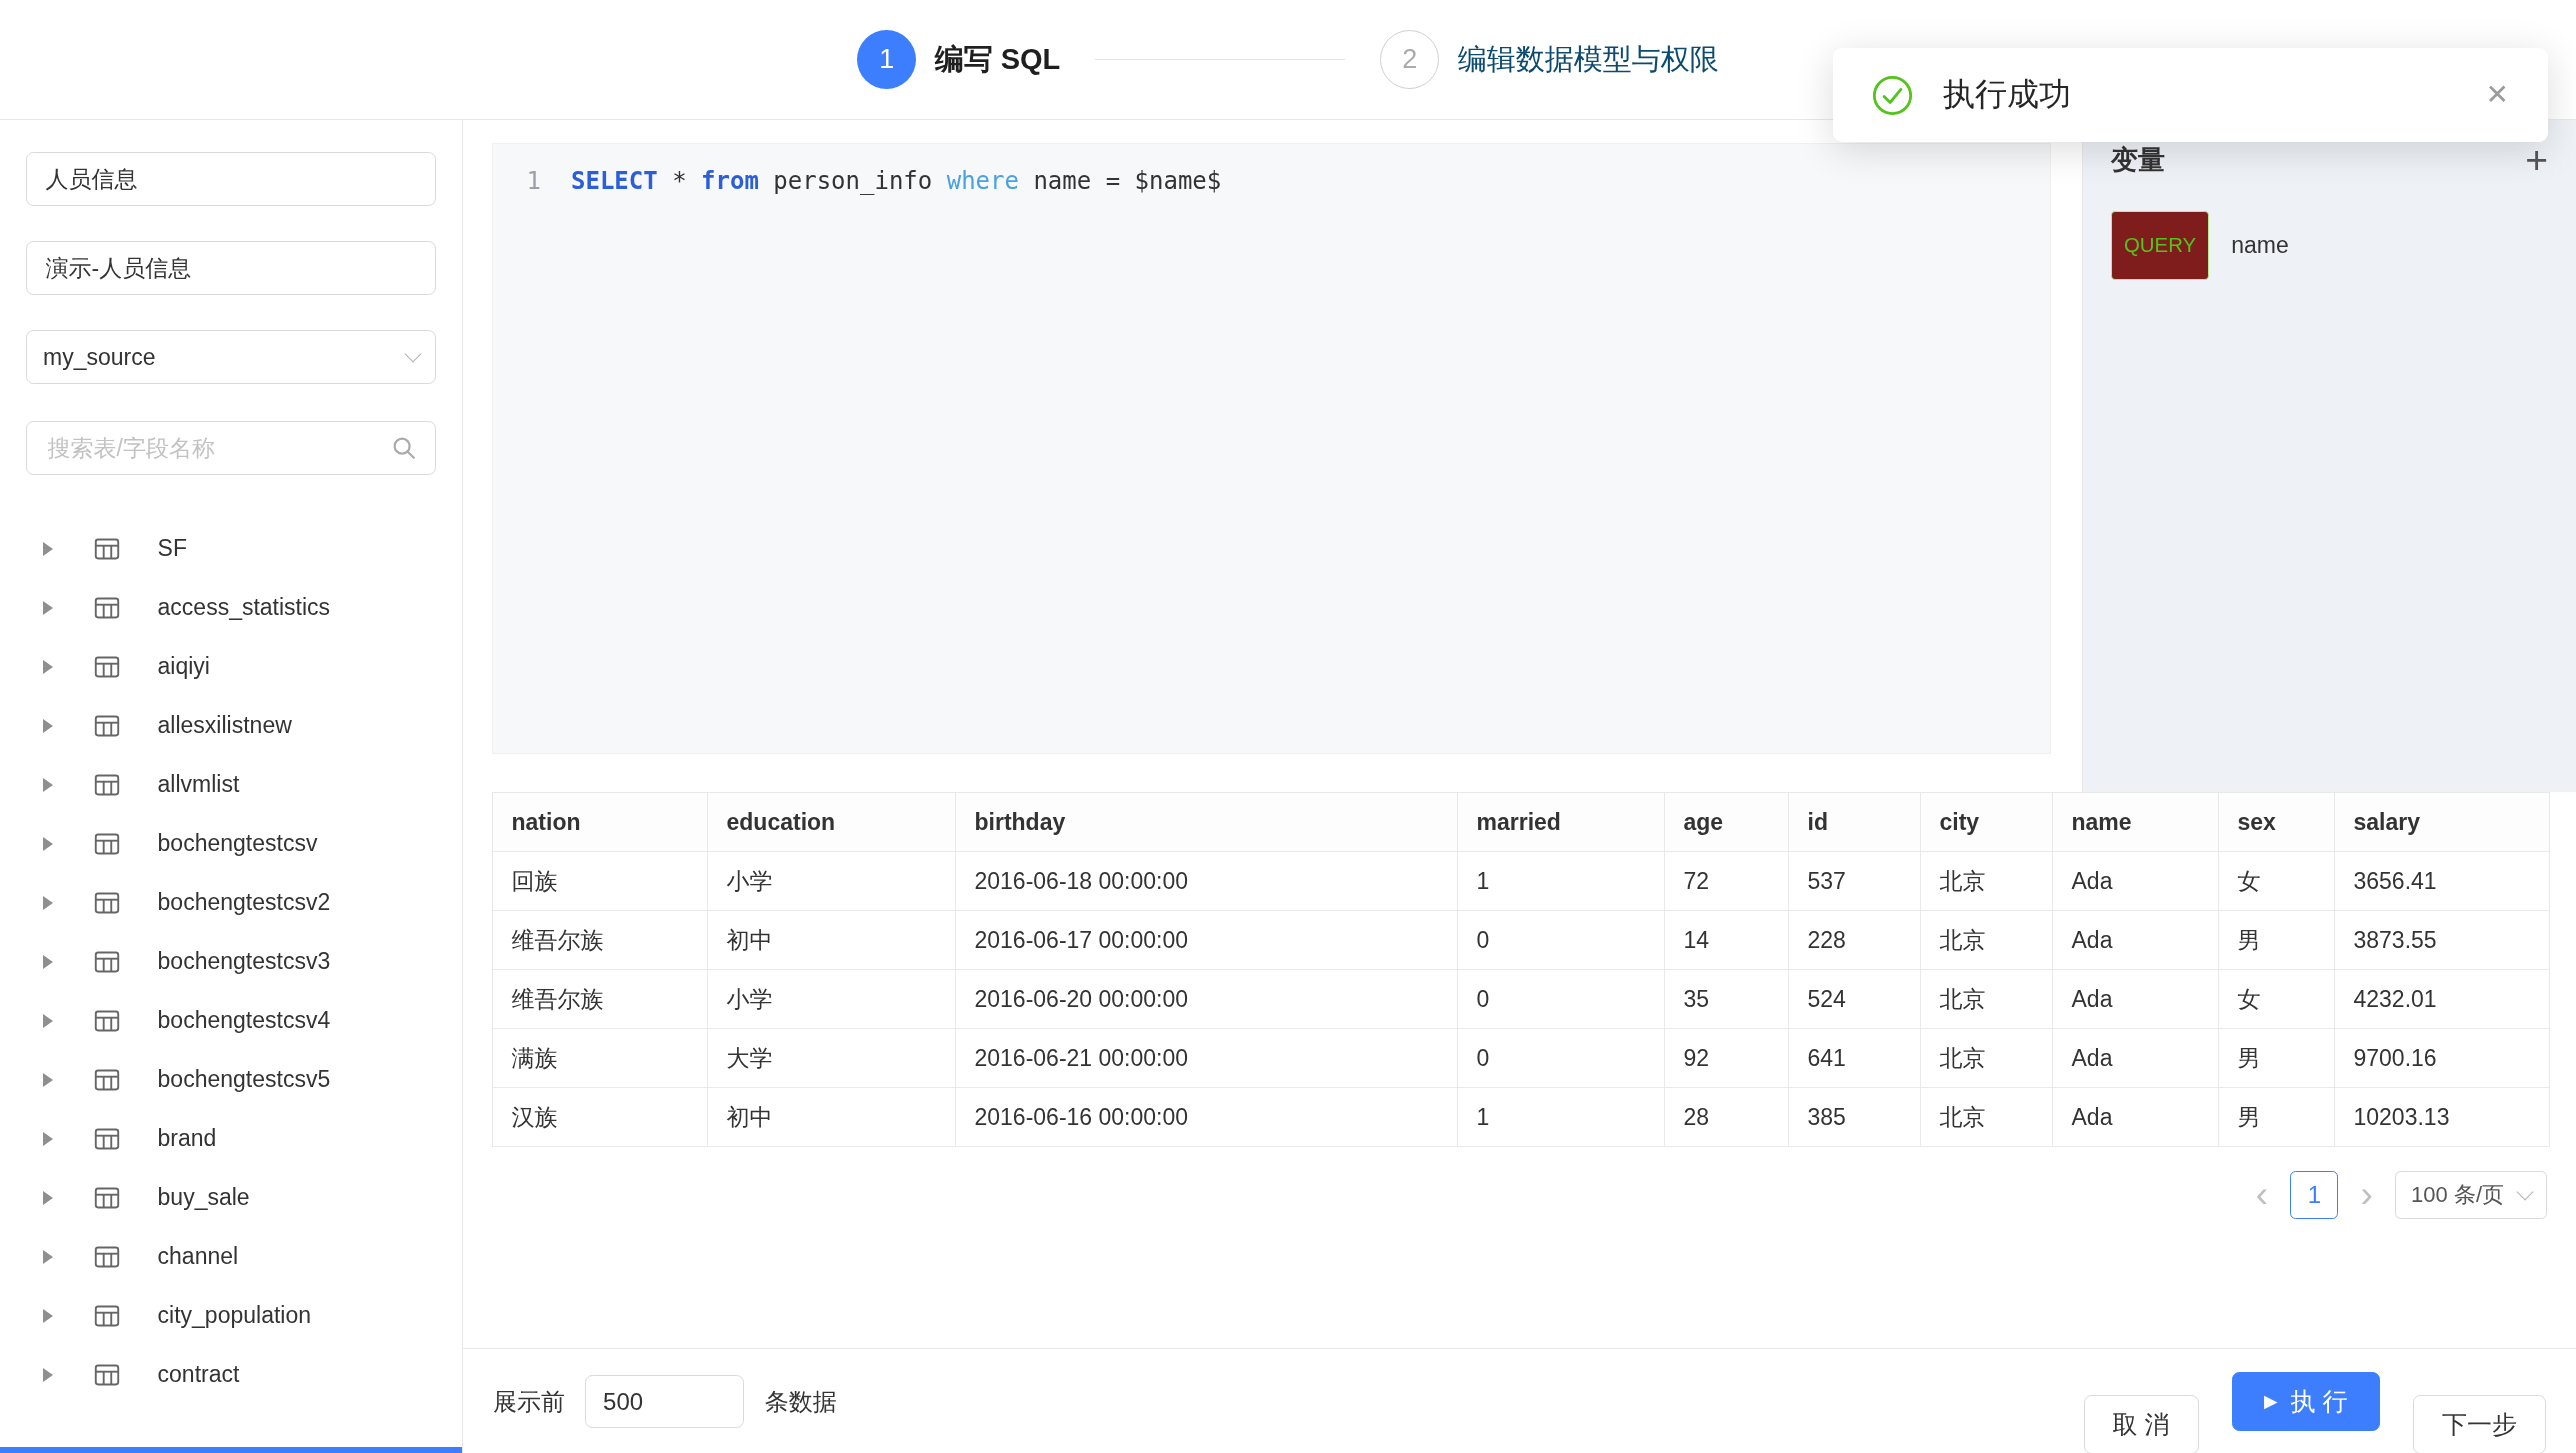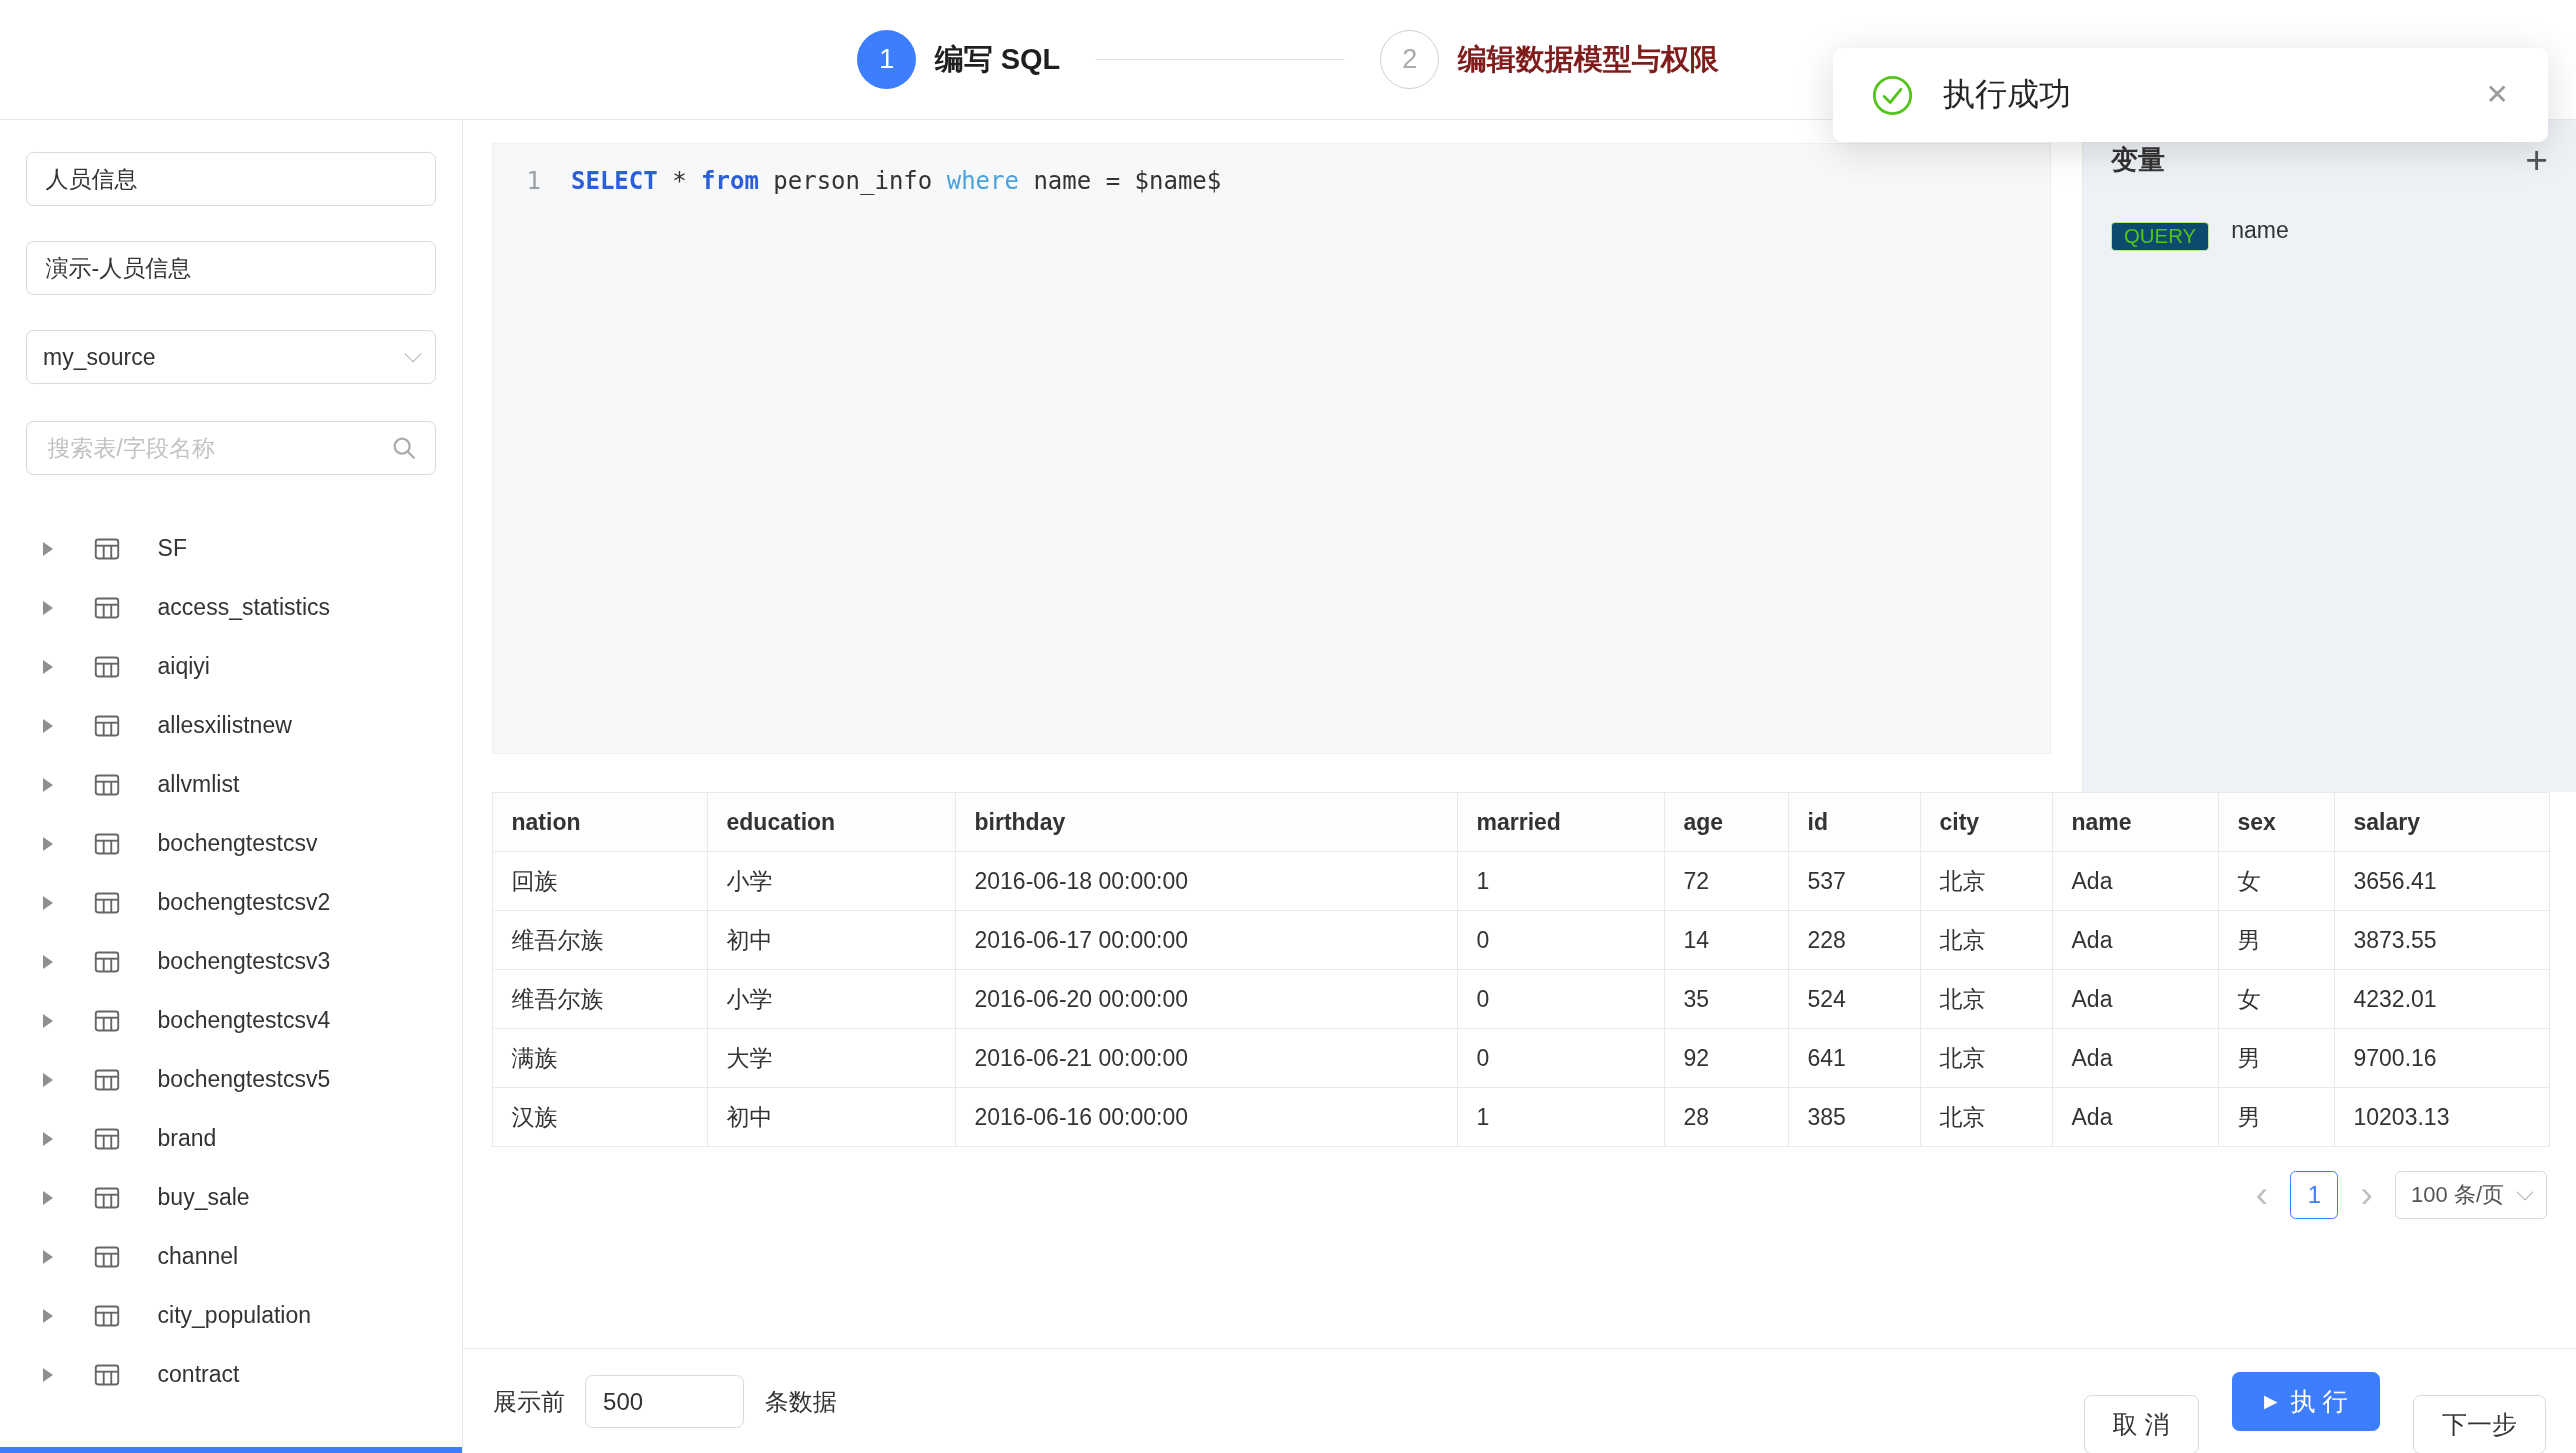--- a/index.html
+++ b/index.html
@@ -8,21 +8,21 @@
   .page { width:100%; height:100%; display:flex; flex-direction:column; position:relative; background:#fff; }
 
   
   .topbar { flex:0 0 120px; height:120px; border-bottom:0.9px solid #e8e8e8; display:flex; align-items:center; justify-content:center; }
   .stepper { display:flex; align-items:center; }
   .step { display:flex; align-items:center; gap:18.5px; }
   .step-circle { width:59px; height:59px; border-radius:50%; display:flex; align-items:center; justify-content:center; font-size:27px; }
   .step.active .step-circle { background:#3d7eff; color:#fff; }
   .step.active .step-label { color:#1f1f1f; font-weight:700; }
   .step.pending .step-circle { background:#fff; border:0.9px solid #cfcfcf; color:#ababab; }
-  .step.pending .step-label { color:#7f1d1d; font-weight:700;text-align:right; }
+  .step.pending .step-label { color:#0c4a6e; font-weight:400;text-align:right; }
   .step-label { font-size:29px; white-space:nowrap; }
   .step-line { width:250px; height:0.9px; background:#e4e4e4; margin:0 35px; }
 
   
   .toast { position:absolute; top:48px; right:28px; width:715px; height:94px; background:#fff; border-radius:9.3px;
            box-shadow:0 7.4px 39px rgba(0,0,0,0.14); display:flex; align-items:center; padding:0 39px; z-index:30; }
   .check-ic { width:41px; height:41px; flex:0 0 41px; }
   .toast-msg { margin-left:30px; font-size:32px; color:#262626; font-weight:500; }
   .toast-close { margin-left:auto; color:#9b9b9b; font-size:28px; cursor:pointer; line-height:1; }
 
@@ -57,21 +57,21 @@
   .kw { color:#2b5fd9; font-weight:700; }
   .kw2 { color:#49a2dd; }
   .plain { color:#333; }
 
   
   .vars { flex:0 0 494px; width:494px; border-left:0.9px solid #e8e8e8; background:#eef1f6; padding:20.4px 28px; }
   .vars-head { display:flex; align-items:center; justify-content:space-between; }
   .vars-title { font-size:27px; font-weight:600; color:#333; }
   .vars-plus { font-size:39px; color:#555; line-height:1; cursor:pointer; font-weight:300; }
   .var-item { margin-top:31.5px; display:flex; align-items:center; cursor:pointer; }
-  .var-tag { border:0.9px solid #b7eb8f; background:#0c4a6e; color:#52c41a; font-size:20.4px; padding:2px 12px; border-radius:4.6px;margin-top:11px; }
+  .var-tag { border:0.9px solid #b7eb8f; background:#7f1d1d; color:#52c41a; font-size:20.4px; padding:22px 12px; border-radius:4.6px; }
   .var-name { margin-left:22px; font-size:23px; color:#333; }
 
   
   .results { padding:0 29px; }
   table { width:100%; border-collapse:collapse; table-layout:fixed; }
   th,td { border:0.9px solid #e9e9e9; height:59px; padding:0 18.5px; font-size:23px; text-align:left; color:#333;
           overflow:hidden; white-space:nowrap; background:#fff; }
   th { font-weight:600; background:#fdfdfd; }
   .pagination { display:flex; justify-content:flex-end; align-items:center; margin-top:24px; gap:18.5px; }
   .pg-arrow { color:#bfbfbf; font-size:37px; line-height:0.8; cursor:pointer; padding:0 3.7px; }

